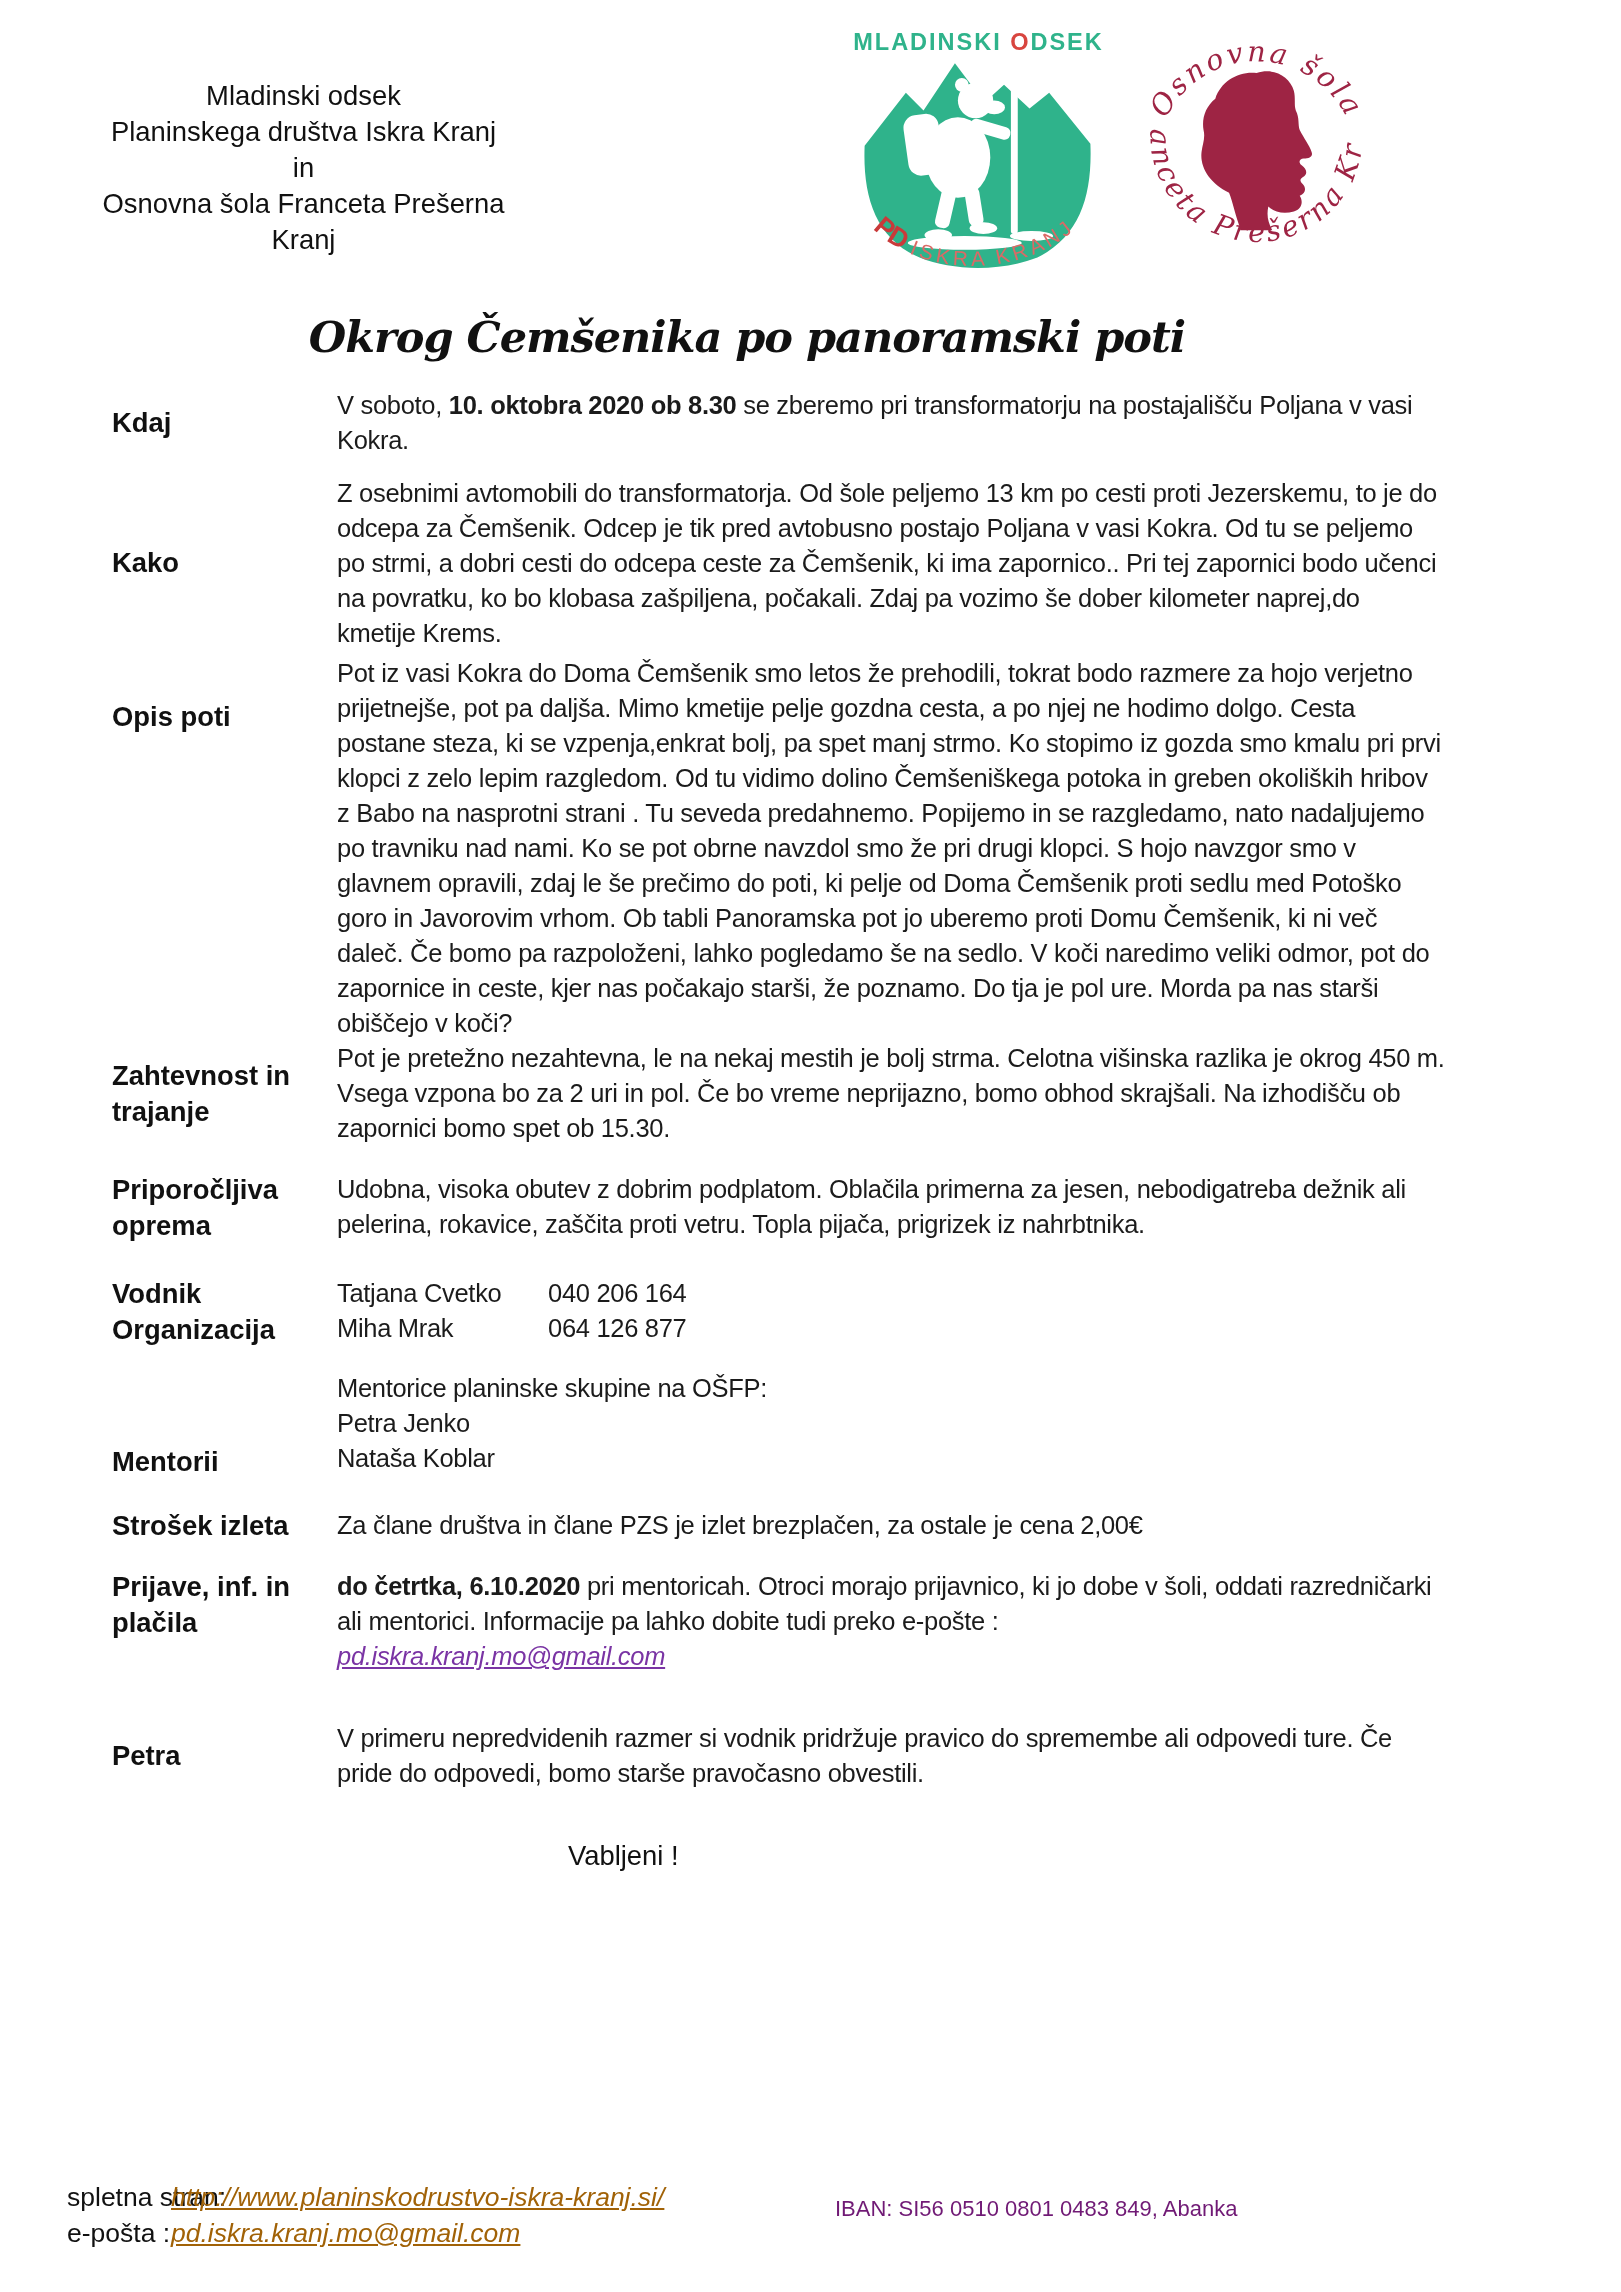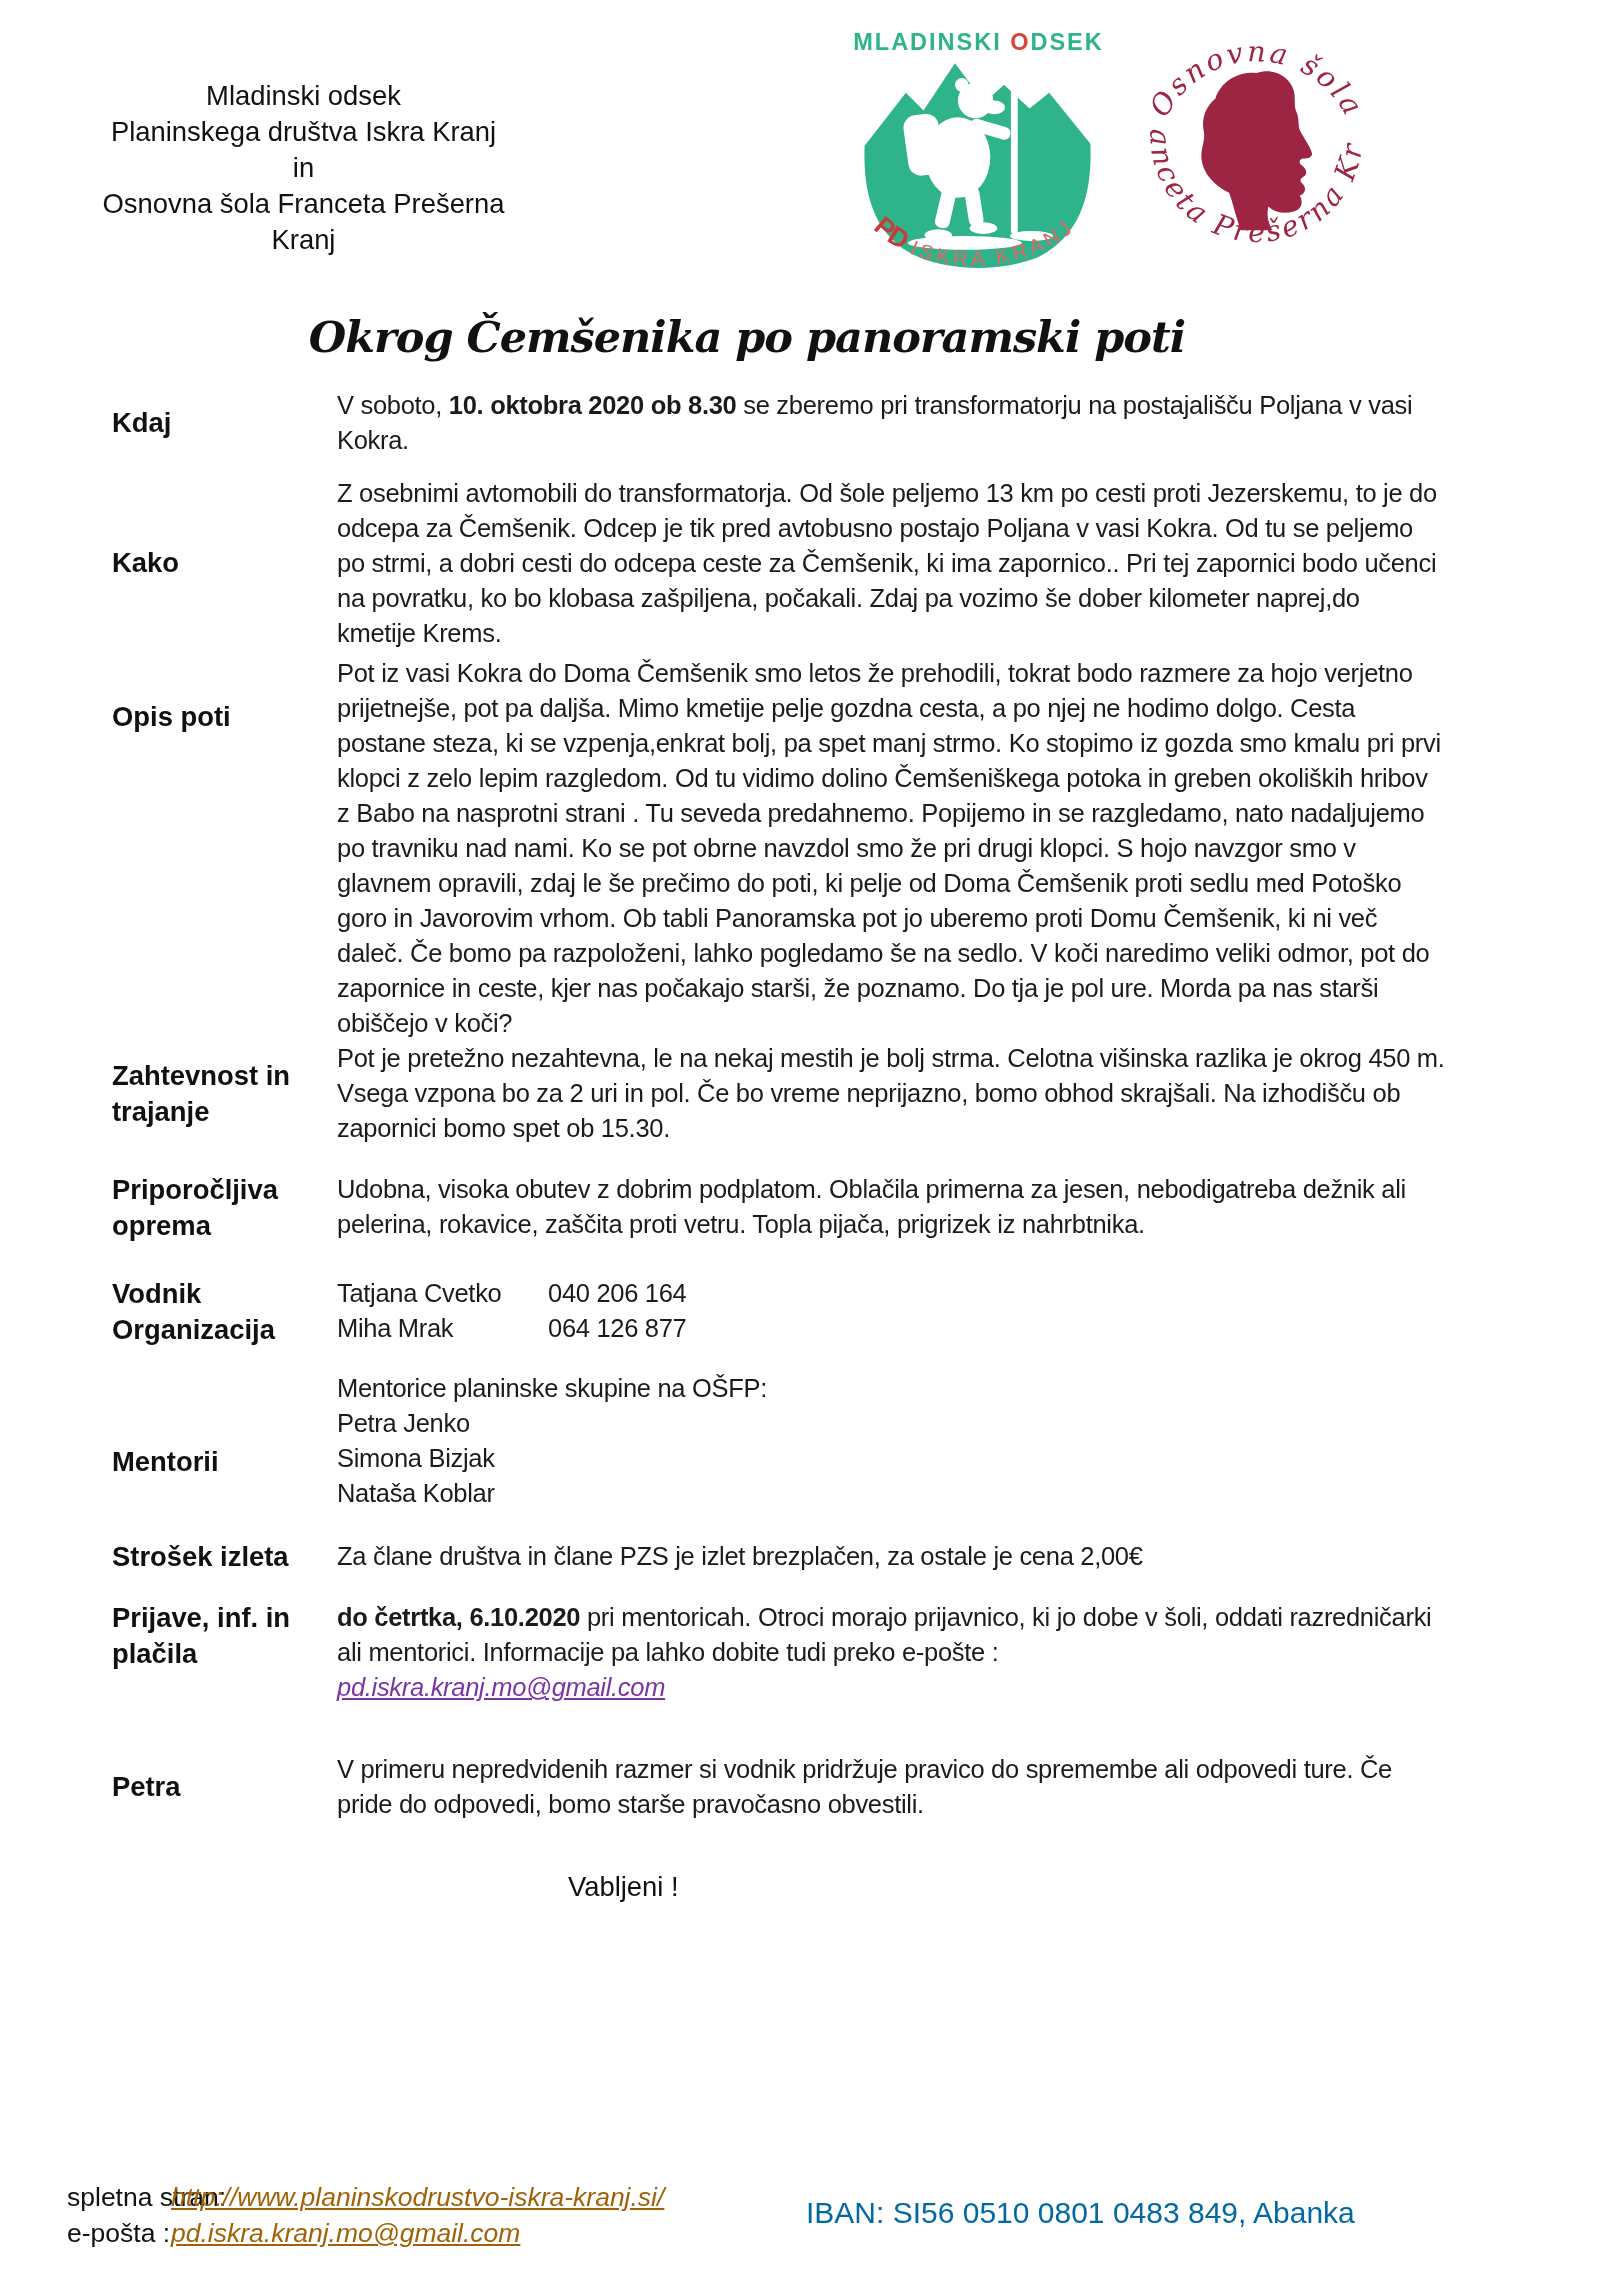--- a/index.html
+++ b/index.html
@@ -42,21 +42,21 @@
 
   .contact-row { display:grid; grid-template-columns:211px auto; }
   .purple-link { color:#7a34a4; font-style:italic; text-decoration:underline; }
   .closing { margin-top:49px; margin-left:456px; font-size:27.4px; color:#111; }
 
   
   .footer-left { position:absolute; left:67px; top:2180px; font-size:26.5px; line-height:34px;
                  display:grid; grid-template-columns:102px auto; column-gap:2px; row-gap:2px; }
   .footer-left .flabel { white-space:nowrap; color:#111; }
   .blue-link { color:#a16207; font-style:italic; text-decoration:underline; }
-  .iban { position:absolute; left:806px; top:2196px; font-size:30px; color:#0369a1; }
+  .iban { position:absolute; left:835px; top:2196px; font-size:22px; color:#701a75; }
 </style>
 </head>
 <body>
 
 <div class="page">
 
   <div class="org-block">
     <div>Mladinski odsek</div>
     <div>Planinskega društva  Iskra Kranj</div>
     <div>in</div>
@@ -143,21 +143,20 @@
           <span>064 126 877</span>
         </div>
       </div>
     </div>
 
     <div class="row mb28">
       <div class="label off-mentorii">Mentorii</div>
       <div class="body">
         <div>Mentorice planinske skupine na OŠFP:</div>
         <div>Petra Jenko</div>
-        <div>Simona Bizjak</div>
         <div>Nataša Koblar</div>
       </div>
     </div>
 
     <div class="row mb26">
       <div class="label">Strošek izleta</div>
       <div class="body"> Za člane društva in člane PZS je izlet brezplačen, za ostale je cena 2,00€</div>
     </div>
 
     <div class="row mb48">

